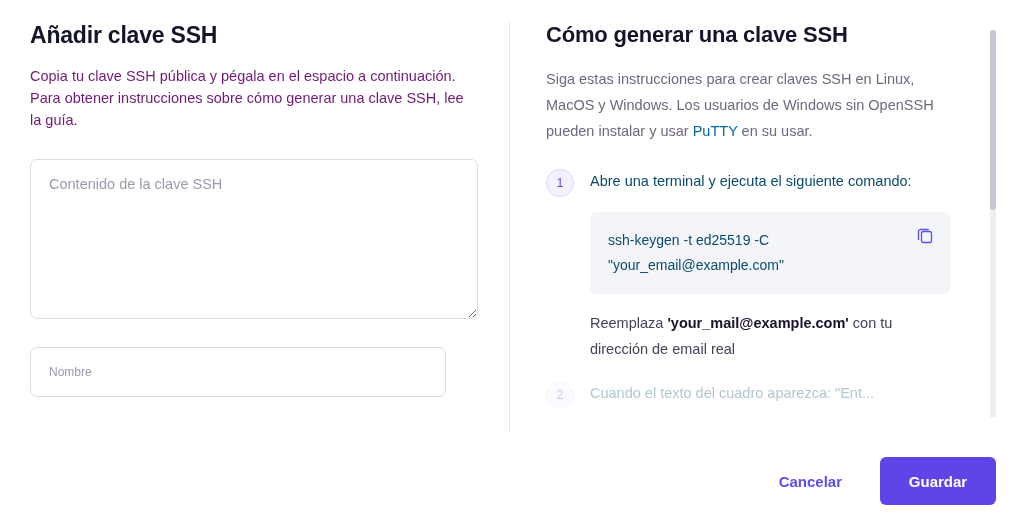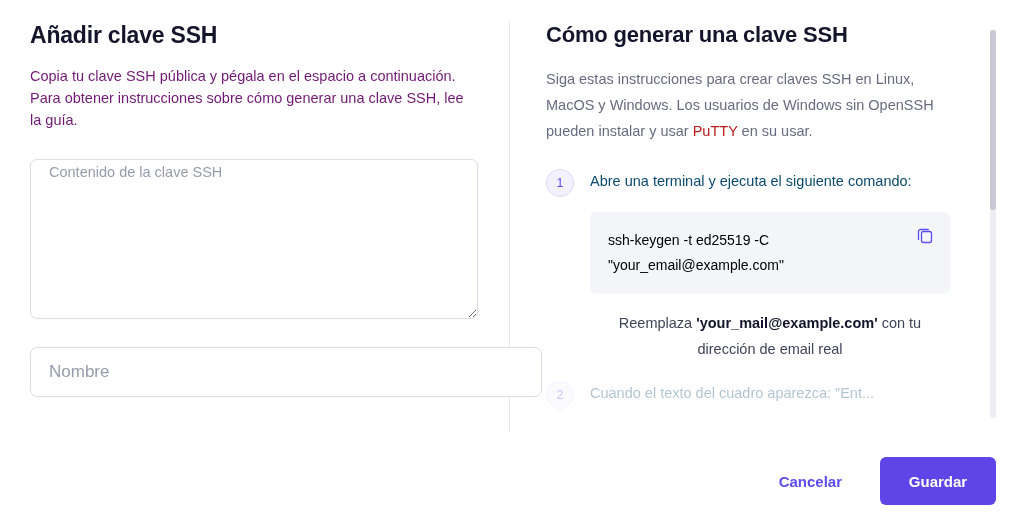--- a/index.html
+++ b/index.html
@@ -53,39 +53,39 @@
     margin: 0 0 28px 0;
     max-width: 450px;
   }
   .ssh-textarea {
     display: block;
     width: 448px;
     height: 160px;
     box-sizing: border-box;
     border: 1px solid #dcdce6;
     border-radius: 7px;
-    padding: 4px 18px;
+    padding: 16px 18px;
     font-size: 14.5px;
     font-family: "Liberation Sans", sans-serif;
     color: #14142b;
     outline: none;
     resize: vertical;
     background: #fff;
   }
   .ssh-textarea::placeholder { color: #9a9aad; }
   .name-input {
     display: block;
     margin-top: 28px;
-    width: 512px;
+    width: 416px;
     height: 50px;
     box-sizing: border-box;
     border: 1px solid #dcdce6;
     border-radius: 7px;
     padding: 0 18px;
-    font-size: 17px;
+    font-size: 12px;
     font-family: "Liberation Sans", sans-serif;
     color: #14142b;
     outline: none;
     background: #fff;
   }
   .name-input::placeholder { color: #9a9aad; }
 
   
   .right-pane {
     flex: 1 1 auto;
@@ -108,21 +108,21 @@
     margin: 0 0 18px 0;
     color: #14142b;
   }
   .help-intro {
     font-size: 14.5px;
     line-height: 26px;
     color: #6a6a80;
     margin: 0 0 24px 0;
   }
   .help-link {
-    color: #b91c1c;
+    color: #0369a1;
     text-decoration: none;
   }
   .section-heading {
     font-size: 15px;
     font-weight: bold;
     color: #14142b;
     margin: 0 0 18px 0;
   }
   .step {
     display: flex;
@@ -154,37 +154,36 @@
     margin: 0;
   }
   .code-block {
     position: relative;
     margin: 18px 0 16px 0;
     background: #f4f5f9;
     border-radius: 6px;
     padding: 16px 52px 16px 18px;
     font-size: 14px;
     line-height: 25px;
-    color: #000000;
+    color: #0c4a6e;
     word-break: break-word;
   }
   .copy-icon {
     position: absolute;
     top: 14px;
     right: 16px;
     width: 18px;
     height: 18px;
     cursor: pointer;
   }
   .note-text {
     font-size: 14.5px;
     line-height: 26px;
     color: #43435a;
     margin: 0;
-    text-align: center;
   }
   .note-text b { color: #14142b; }
   .faded {
     opacity: 0.32;
   }
 
   
   .scrollbar-track {
     position: absolute;
     top: 8px;

